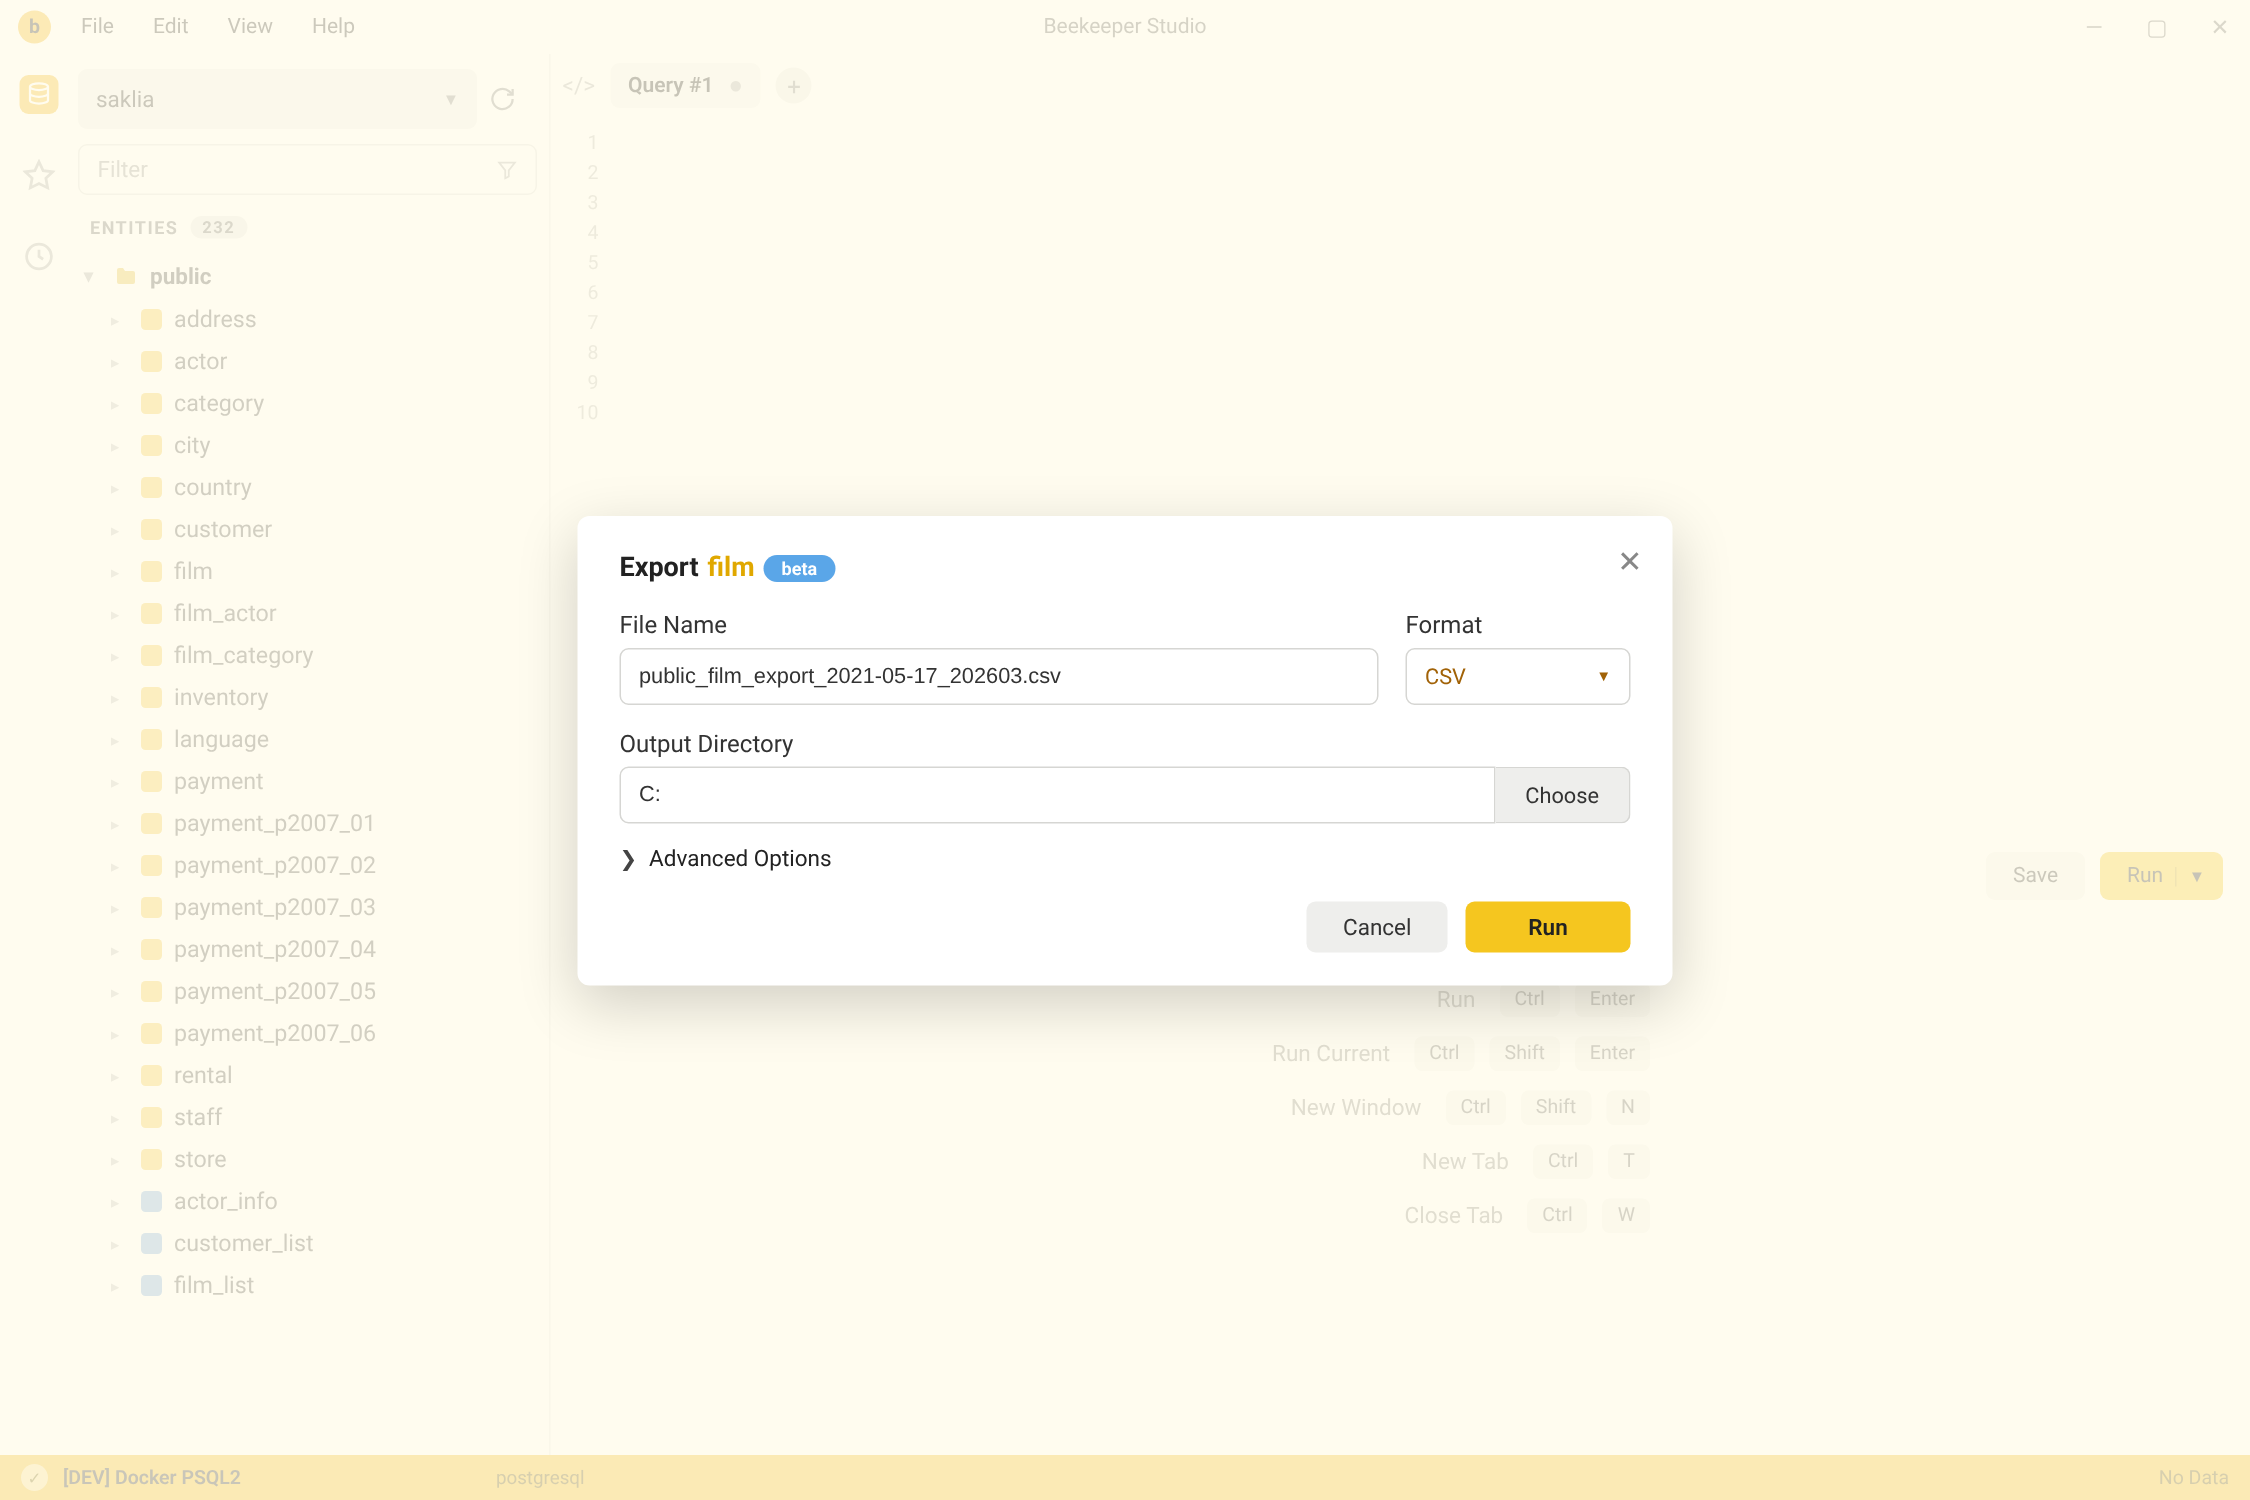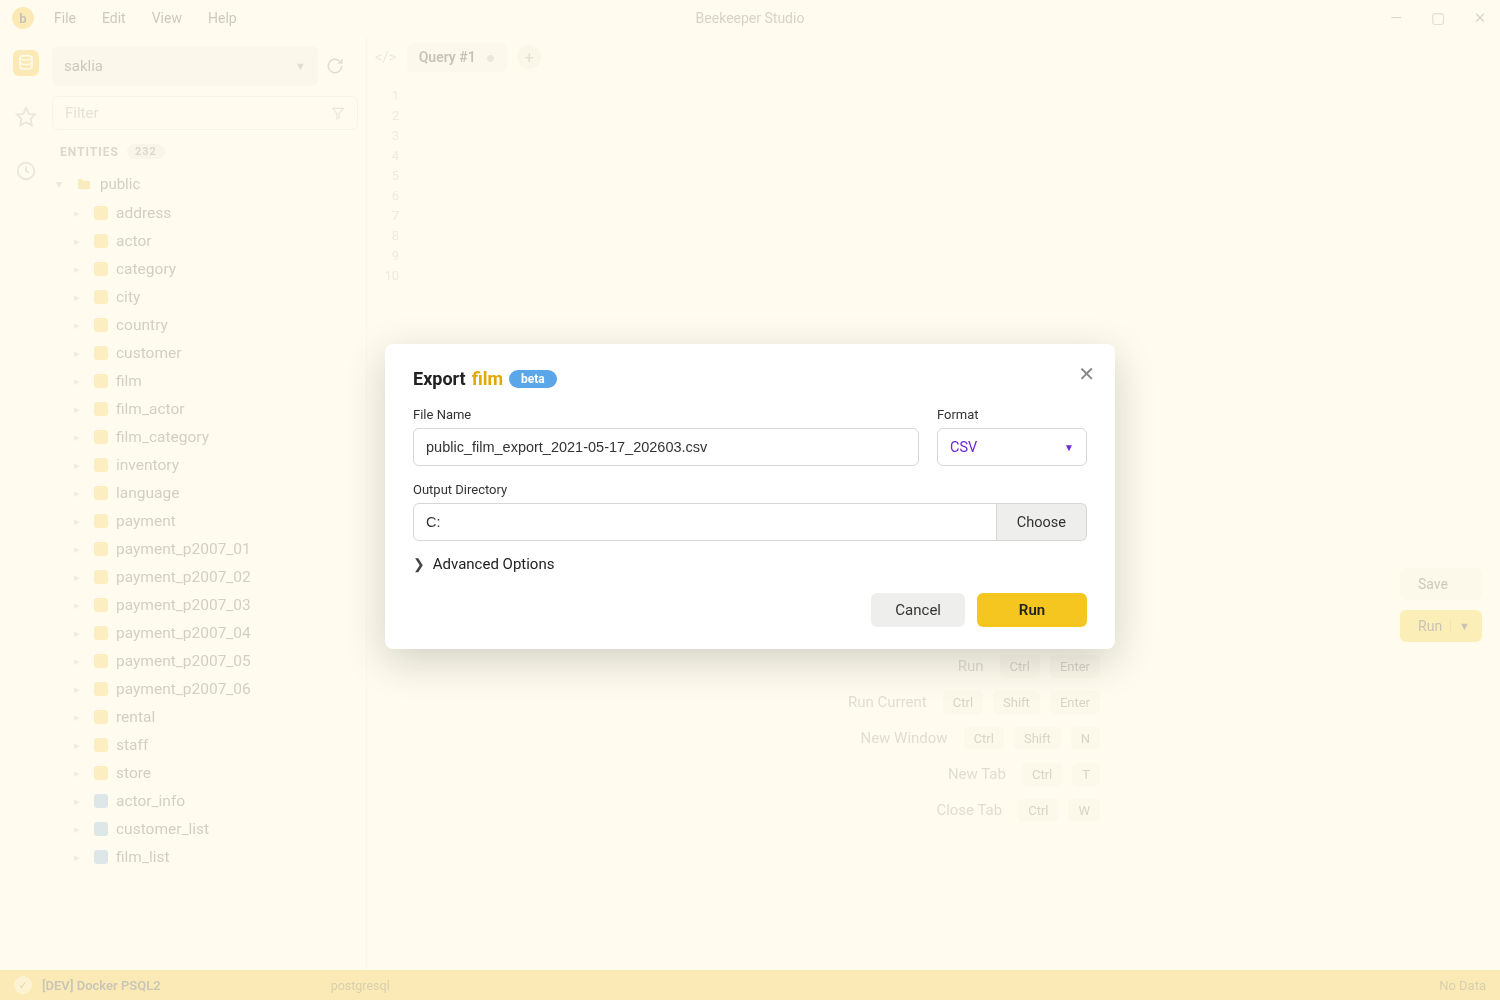--- a/index.html
+++ b/index.html
@@ -23,41 +23,41 @@
   .rail-icon { width: 26px; height: 26px; display:flex; align-items:center; justify-content:center; font-size:20px; cursor:pointer; }
   .rail-db { background: #f5c242; border-radius: 6px; color: #fff; }
 
   .sidebar { width: 314px; padding: 10px 8px 0 0px; font-size: 15px; color: #555; }
   .conn-row { display:flex; align-items:center; gap:8px; margin-bottom:10px;}
   .conn-select { flex:1; background: #f2f2f0; border-radius: 6px; height: 40px; display:flex; align-items:center; padding:0 12px; justify-content:space-between; cursor:pointer;}
   .refresh { width:32px; text-align:center; cursor:pointer; color:#888;}
   .filter { border:1px solid #e5e5e3; border-radius:6px; height:34px; display:flex; align-items:center; padding:0 12px; color:#aaa; justify-content:space-between; margin-bottom:14px;}
   .section-hdr { font-size:12px; letter-spacing:1px; color:#888; font-weight:700; display:flex; align-items:center; gap:8px; margin-bottom:10px; padding-left:8px;}
   .badge-count { background:#ececea; border-radius:10px; padding:1px 8px; font-size:11px; color:#888; font-weight:700;}
-  .schema-row { display:flex; align-items:center; gap:8px; padding:6px 4px; cursor:pointer; color:#666;}
+  .schema-row { display:flex; align-items:center; gap:8px; padding:6px 4px; cursor:pointer; color:#666;font-weight:bold;}
   .schema-row .chev { color:#bbb; font-size:12px; width:12px;}
   .folder-ic { color:#d6b24a; }
   .tables { padding-left: 18px; }
   .table-row { display:flex; align-items:center; gap:8px; padding:5px 4px; cursor:pointer; color:#6a6a6a; font-size:15.5px;}
   .table-row .chev { color:#ccc; font-size:11px; width:12px;}
   .tbl-ic { width:14px; height:14px; border-radius:3px; }
   .tbl-yellow { background:#f3cf62; }
   .tbl-blue { background:#8fb7e8; }
 
   
   .editor-area { flex:1; display:flex; flex-direction:column; border-left:1px solid #eee;}
   .tabs { display:flex; align-items:center; height:42px; padding-left:8px; gap:4px;}
   .code-ic { color:#bbb; font-size:15px; margin-right:6px;}
   .tab { background:#f5f5f3; border-radius:6px; padding:5px 12px; display:flex; align-items:center; gap:10px; font-size:14px; color:#444; font-weight:600;}
   .tab .dot { color:#bbb; font-size:16px;}
   .tab-add { width:24px; height:24px; border-radius:50%; background:#efefec; color:#999; display:flex; align-items:center; justify-content:center; margin-left:6px; cursor:pointer; font-size:16px;}
   .editor-body { flex:1; position:relative; }
   .gutter { position:absolute; left:0; top:8px; width:42px; text-align:right; color:#c7c7c4; font-size:13px; line-height:20px; padding-right:10px;}
   .gutter div { height:20px; }
-  .action-bar { position:absolute; right:18px; top:490px; display:flex; gap:10px;flex-direction:column; }
+  .action-bar { position:absolute; right:18px; top:490px; display:flex; gap:10px; }
   .btn-save { background:#f3f3f0; border-radius:6px; padding:8px 18px; color:#555; font-size:14px; cursor:pointer;}
   .btn-run { background:#f3cf45; border-radius:6px; padding:8px 12px 8px 18px; color:#444; font-size:14px; cursor:pointer; display:flex; align-items:center; gap:8px;}
   .btn-run .splitchev { border-left:1px solid rgba(0,0,0,0.15); padding-left:8px; font-size:11px;}
 
   .shortcuts { position:absolute; right:400px; top:648px; width:560px; font-size:15px; color:#999;}
   .sc-row { display:flex; justify-content:flex-end; align-items:center; gap:10px; height:36px;}
   .sc-label { color:#9a9a98; margin-right:6px;}
   .key { background:#f3f3f0; border-radius:5px; padding:4px 10px; color:#7a7a78; font-size:13px;}
 
   
@@ -69,23 +69,23 @@
   
   .overlay { position:absolute; inset:0; display:flex; align-items:flex-start; justify-content:center; }
   .overlay-bg { position:absolute; inset:0; }
   .modal { margin-top:344px; width:730px; background:#fff; border-radius:8px; box-shadow:0 12px 40px rgba(0,0,0,0.18); padding:24px 28px 22px; position:relative; z-index:2;}
   .modal-title { font-size:18px; font-weight:700; color:#222; display:flex; align-items:center; gap:6px; margin-bottom:18px;}
   .modal-title .table-name { color:#e0a800; }
   .beta { background:#5aa6e8; color:#fff; font-size:12px; font-weight:700; border-radius:10px; padding:2px 12px;}
   .modal-close { position:absolute; top:18px; right:20px; font-size:20px; color:#888; cursor:pointer;}
   .form-row { display:flex; gap:18px; margin-bottom:16px;}
   .field { display:flex; flex-direction:column; }
-  .field-label { font-size:13px; color:#333; margin-bottom:6px;}
+  .field-label { font-size:16px; color:#333; margin-bottom:6px;}
   .text-input { border:1px solid #d6d6d3; border-radius:6px; height:38px; padding:0 12px; font-size:14.5px; color:#333; background:#fff;}
-  .select { border:1px solid #d6d6d3; border-radius:6px; height:38px; padding:0 12px; font-size:14.5px; color:#6d28d9; display:flex; align-items:center; justify-content:space-between; background:#fff; cursor:pointer;}
+  .select { border:1px solid #d6d6d3; border-radius:6px; height:38px; padding:0 12px; font-size:14.5px; color:#a16207; display:flex; align-items:center; justify-content:space-between; background:#fff; cursor:pointer;}
   .dir-row { display:flex; }
   .dir-row .text-input { flex:1; border-top-right-radius:0; border-bottom-right-radius:0;}
   .choose-btn { background:#eeeeec; border:1px solid #d6d6d3; border-left:none; border-top-right-radius:6px; border-bottom-right-radius:6px; padding:0 20px; display:flex; align-items:center; font-size:14.5px; color:#333; cursor:pointer;}
   .adv { display:flex; align-items:center; gap:8px; font-size:15px; color:#222; cursor:pointer; margin:6px 0 20px;}
   .adv .ch { font-size:14px; color:#444;}
   .modal-actions { display:flex; justify-content:flex-end; gap:12px;}
   .btn { border-radius:6px; height:34px; padding:0 24px; display:flex; align-items:center; justify-content:center; font-size:15px; cursor:pointer;}
   .btn-cancel { background:#eeeeec; color:#333;}
   .btn-primary { background:#f5c61f; color:#222; font-weight:600; width:110px;}
 

